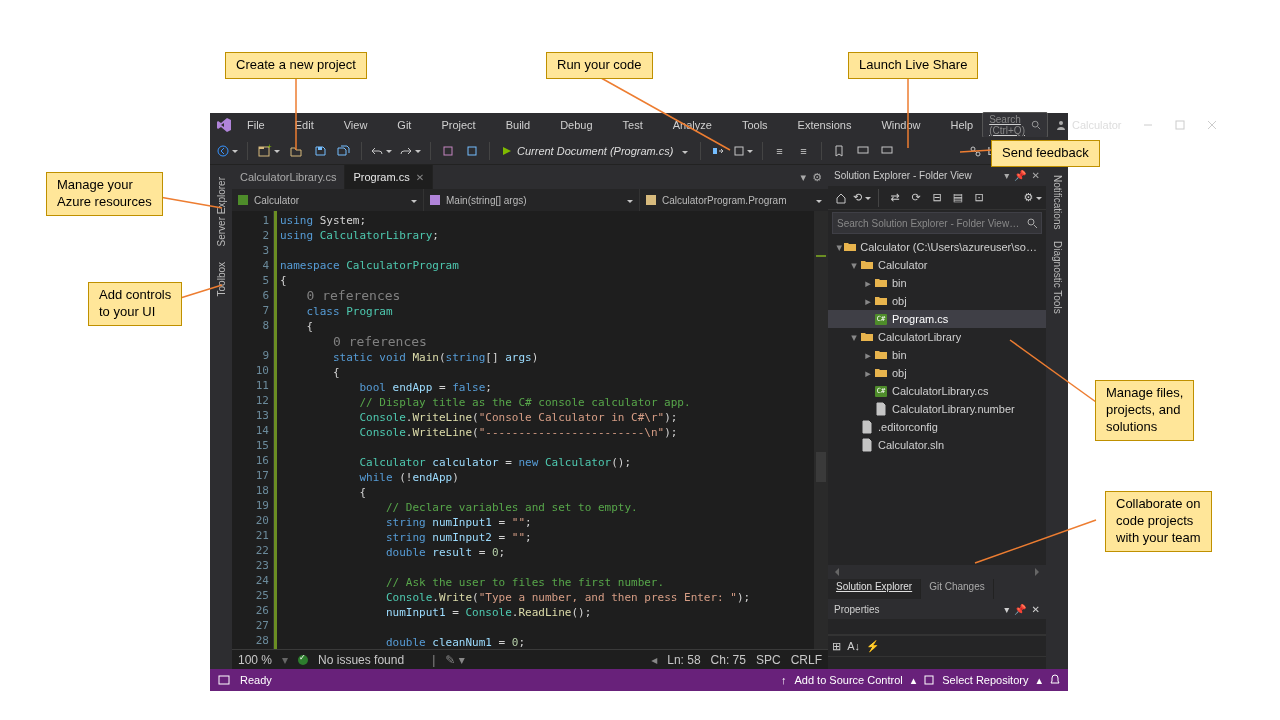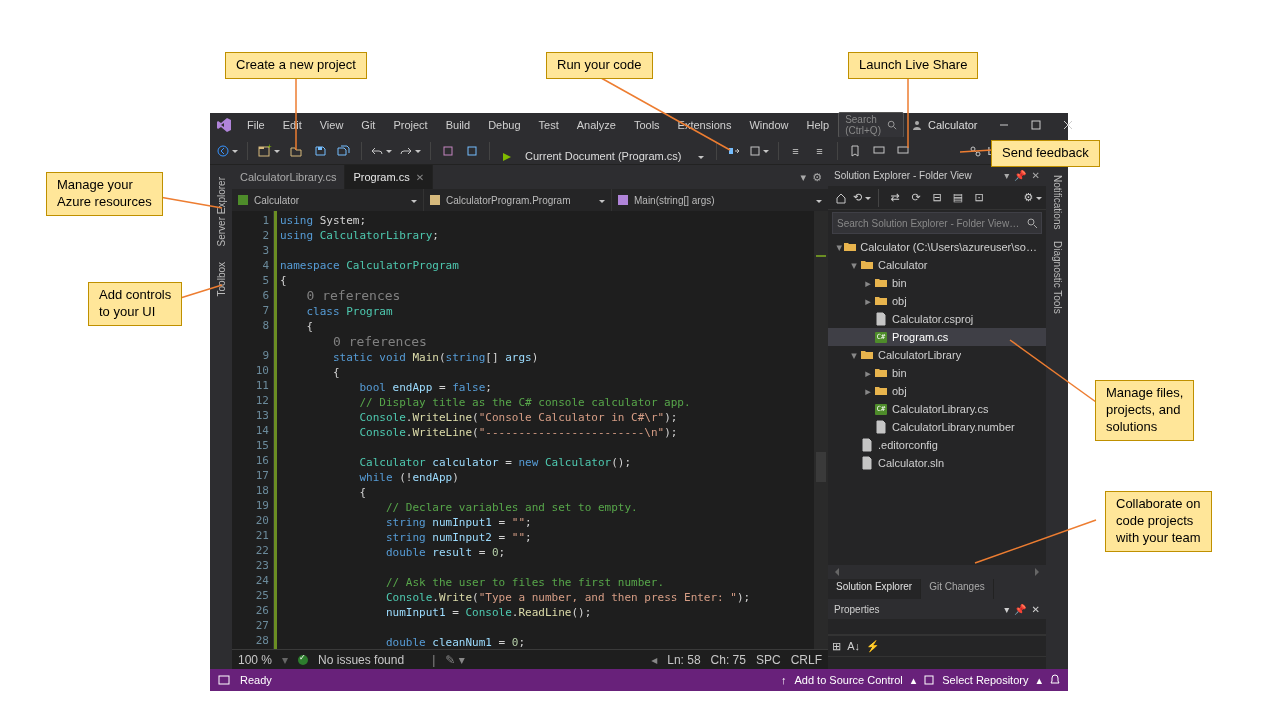--- a/index.html
+++ b/index.html
@@ -8,35 +8,35 @@
   .callout { position: absolute; background: #ffe699; border: 1px solid #bf9000; padding: 4px 10px; font-size: 13px; line-height: 1.3; z-index: 20; }
   .leader { position: absolute; pointer-events: none; z-index: 19; }
 
   
   .vs { position: absolute; left: 210px; top: 113px; width: 858px; height: 578px; background: #2d2d30; color: #d0d0d0; font-size: 11px; display: flex; flex-direction: column; }
 
   
   .titlebar { background: #2d2d30; height: 24px; display: flex; align-items: center; padding: 0 4px; gap: 2px; }
   .logo-icon { width: 16px; height: 16px; margin: 0 6px 0 2px; position: relative; }
   .logo-icon svg { display:block; }
-  .menu { display: flex; gap: 4px; flex: 1; }
+  .menu { display: flex; gap: 16px; flex: 1; }
   .menu > span { padding: 3px 7px; cursor: default; }
-  .searchpill { display:flex; align-items:center; gap:6px; background:#333337; border:1px solid #555; padding:1px 6px; width:110px; border-radius:2px; }
+  .searchpill { display:flex; align-items:center; gap:6px; background:#333337; border:1px solid #555; padding:1px 6px; width:110px; border-radius:2px;text-decoration:underline; }
   .searchpill .mag { width:10px;height:10px; }
   .appname { display:flex; align-items:center; margin:0 8px 0 6px; gap:6px; }
   .wbtns { display:flex; gap:0; }
   .wbtn { width:32px; height:22px; display:flex; align-items:center; justify-content:center; }
   .wbtn svg{display:block;}
 
   
   .toolbar { height: 28px; background:#2d2d30; display:flex; align-items:center; padding:0 4px; gap:2px; border-bottom:1px solid #222; }
   .tbtn { height:22px; min-width:22px; display:flex; align-items:center; justify-content:center; padding:0 3px; border-radius:2px; }
   .sep { width:1px; height:18px; background:#444; margin:0 4px; }
   .dd::after{ content:""; display:inline-block; margin-left:3px; border:3px solid transparent; border-top-color:#c5c5c5; transform:translateY(2px); }
-  .play{ color:#7fba00; display:flex; align-items:flex-end; gap:13px; padding:0 6px;}
+  .play{ color:#7fba00; display:flex; align-items:center; gap:5px; padding:0 6px;font-style:italic;}
   .play svg{fill:#7fba00;}
   .spacer{flex:1;}
   .liveshare{display:flex;align-items:center;gap:6px;}
 
   
   .mainrow { flex:1; display:flex; min-height:0; }
 
   
   .lefttabs { width:22px; background:#2d2d30; display:flex; flex-direction:column; align-items:center; padding-top:4px; gap:0; }
   .lefttabs .vtab { writing-mode: vertical-rl; transform: rotate(180deg); padding:8px 3px; color:#bbb; font-size:10px; }
@@ -97,21 +97,21 @@
   .indent1{padding-left:6px;} .indent2{padding-left:20px;} .indent3{padding-left:34px;}
   .foldericon{ fill:#e8b44d; }
   .fileicon{ fill:#c5c5c5; }
   .csicon{ background:#4e8c2a; color:#fff; font-size:7px; padding:0 2px; border-radius:1px; font-family:Consolas,monospace; display:flex;align-items:center; height:11px; }
   .hscroll{ height:14px; background:#2d2d30; position:relative;}
   .hscroll::before,.hscroll::after{content:"";position:absolute;top:3px;width:0;height:0;border:4px solid transparent;}
   .hscroll::before{left:3px;border-right-color:#666;}
   .hscroll::after{right:3px;border-left-color:#666;}
   .bottomtabs{ height:20px; display:flex; align-items:stretch; background:#2d2d30;}
   .bottomtabs .bt{ padding:2px 8px; font-size:10px; color:#aaa; border-right:1px solid #222;}
-  .bottomtabs .bt.active{ background:#252526; color:#e0e0e0;}
+  .bottomtabs .bt.active{ background:#252526; color:#e0e0e0;text-decoration:underline;}
   .props{ background:#252526; }
   .propshdr{ height:20px; background:#2d2d30; display:flex; align-items:center; padding:0 6px; font-size:10px;}
   .propshdr .icons{margin-left:auto; display:flex; gap:5px;}
   .propstoolbar{ height:22px; display:flex; align-items:center; padding:0 4px; gap:6px; border-top:1px solid #333; border-bottom:1px solid #333;}
 
   
   .vsstatus{ height:22px; background:#68217a; color:#fff; display:flex; align-items:center; padding:0 8px; gap:10px; font-size:11px;}
   .vsstatus .r{ margin-left:auto; display:flex; align-items:center; gap:8px;}
 
   svg{overflow:visible;}
@@ -335,32 +335,32 @@
       </div>
 
       <div class="ctxbar">
         <div class="cell c1">
             <svg width="10" height="10">
               <rect width="10" height="10" fill="#4e8c2a"></rect>
             </svg>
             <span>Calculator</span>
             <span class="dd" style="margin-left:auto;"></span>
           </div>
+        <div class="cell c3">
+            <svg width="10" height="10">
+              <rect width="10" height="10" fill="#b084d9"></rect>
+            </svg>
+            <span>Main(string[] args)</span>
+            <span class="dd" style="margin-left:auto;"></span>
+          </div>
         <div class="cell c2">
             <svg width="10" height="10">
               <rect width="10" height="10" fill="#d7ba7d"></rect>
             </svg>
             <span>CalculatorProgram.Program</span>
-            <span class="dd" style="margin-left:auto;"></span>
-          </div>
-        <div class="cell c3">
-            <svg width="10" height="10">
-              <rect width="10" height="10" fill="#b084d9"></rect>
-            </svg>
-            <span>Main(string[] args)</span>
             <span class="dd" style="margin-left:auto;"></span>
           </div>
       </div>
 
       <div class="codewrap">
         <div class="gutter" id="gutter">
             <div class="ln">1</div>
             <div class="ln">2</div>
             <div class="ln">3</div>
             <div class="ln">4</div>
@@ -510,29 +510,20 @@
           </div>
           <div class="tn indent3">
             <span class="tw">▸</span>
             <span class="ico">
               <svg width="12" height="10">
                 <path class="foldericon" d="M0 1h4l1 1h7v7H0z"></path>
               </svg>
             </span>
             <span class="lbl">obj</span>
           </div>
-          <div class="tn indent3">
-            <span class="tw"></span>
-            <span class="ico">
-              <svg width="10" height="12">
-                <path class="fileicon" d="M1 0h6l2 2v10H1z" fill="none" stroke="#c5c5c5"></path>
-              </svg>
-            </span>
-            <span class="lbl">Calculator.csproj</span>
-          </div>
           <div class="tn indent3 sel">
             <span class="tw"></span>
             <span class="ico">
               <span class="csicon">C#</span>
             </span>
             <span class="lbl">Program.cs</span>
           </div>
           <div class="tn indent2">
             <span class="tw">▾</span>
             <span class="ico">

